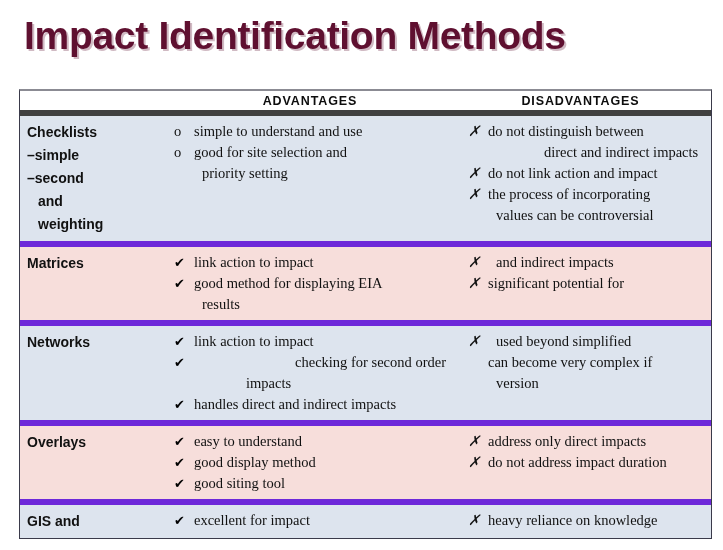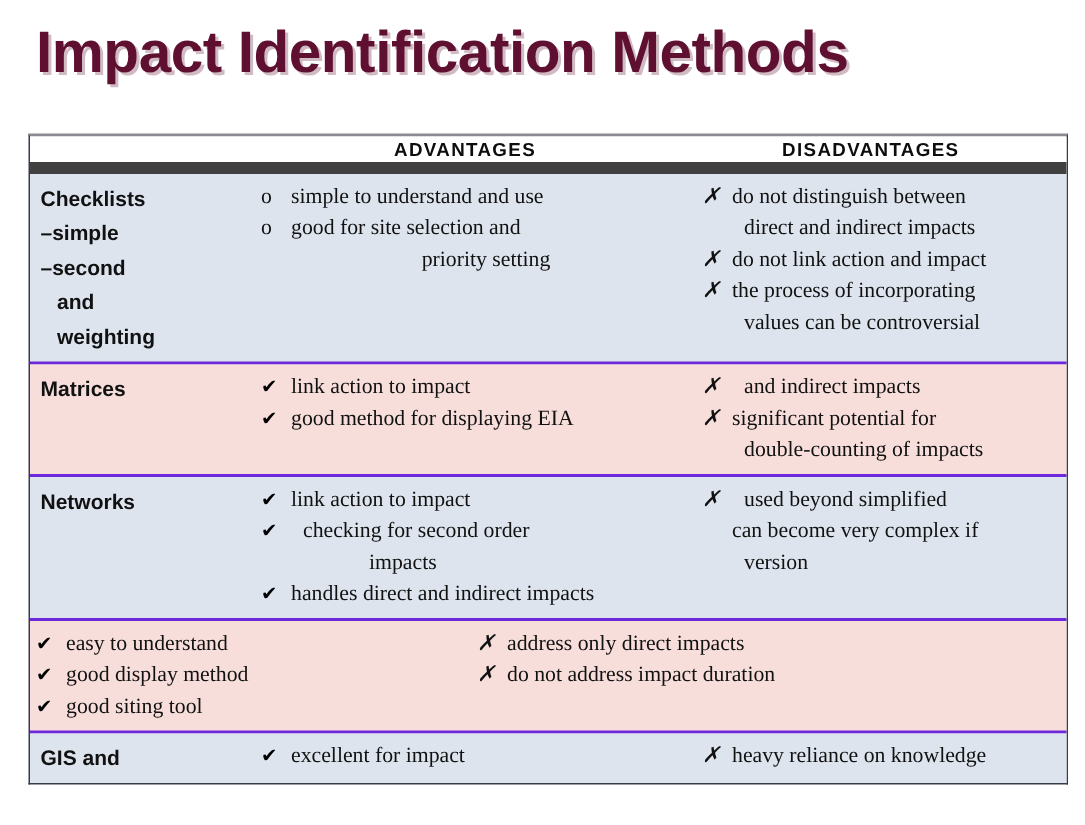--- a/index.html
+++ b/index.html
@@ -43,42 +43,42 @@
     border: 1px solid #3a3a4a;
     border-top: 2px solid #8b8b93;
     box-sizing: border-box;
     background: #ffffff;
   }
 
   .thead {
     display: flex;
     background: #ffffff;
     height: 25px;
-    border-bottom: 8px solid #404040;
+    border-bottom: 6px solid #404040;
     box-sizing: border-box;
   }
   .th {
     font-family: "Liberation Sans", sans-serif;
     font-size: 12.5px;
     font-weight: bold;
     letter-spacing: 0.9px;
     color: #0d0d0d;
     display: flex;
     align-items: center;
     justify-content: center;
     box-sizing: border-box;
   }
   .th-method { width: 150px; }
   .th-adv    { width: 280px; }
   .th-dis    { width: 261px; }
 
   .row {
     display: flex;
     box-sizing: border-box;
-    border-bottom: 2px solid #6d28d9;
+    border-bottom: 6px solid #6d28d9;
   }
   .row:last-child { border-bottom: none; }
   .row.blue { background: #dde4ee; }
   .row.pink { background: #f7dedb; }
 
   .cell {
     box-sizing: border-box;
     padding-top: 5px;
     padding-bottom: 5px;
   }
@@ -184,32 +184,32 @@
               <div class="item">
                 <span class="bullet circ">o</span>
                 <span class="itext">
                   <span class="cont">simple to understand and use</span>
                 </span>
               </div>
               <div class="item">
                 <span class="bullet circ">o</span>
                 <span class="itext">
                   <span class="cont">good for site selection and</span>
-                  <span class="cont" style="padding-left: 8px; text-align: center;">priority setting</span>
+                  <span class="cont" style="padding-left: 8px;">priority setting</span>
                 </span>
               </div>
             </div>
           </div>
           <div class="cell c-dis listpad-dis">
             <div>
               <div class="item">
                 <span class="bullet cross">✗</span>
                 <span class="itext">
                   <span class="cont">do not distinguish between</span>
-                  <span class="cont" style="padding-left: 8px;">direct and indirect impacts</span>
+                  <span class="cont" style="padding-left: 8px; margin-left: 48px;">direct and indirect impacts</span>
                 </span>
               </div>
               <div class="item">
                 <span class="bullet cross">✗</span>
                 <span class="itext">
                   <span class="cont">do not link action and impact</span>
                 </span>
               </div>
               <div class="item">
                 <span class="bullet cross">✗</span>
@@ -230,58 +230,58 @@
               <div class="item">
                 <span class="bullet check">✔</span>
                 <span class="itext">
                   <span class="cont">link action to impact</span>
                 </span>
               </div>
               <div class="item">
                 <span class="bullet check">✔</span>
                 <span class="itext">
                   <span class="cont">good method for displaying EIA</span>
+                  <span class="cont" style="padding-left: 8px;">results</span>
                 </span>
               </div>
             </div>
           </div>
           <div class="cell c-dis listpad-dis">
             <div>
               <div class="item">
                 <span class="bullet cross">✗</span>
                 <span class="itext">
                   <span class="cont" style="padding-left: 8px;">and indirect impacts</span>
                 </span>
               </div>
               <div class="item">
                 <span class="bullet cross">✗</span>
                 <span class="itext">
                   <span class="cont">significant potential for</span>
-                  <span class="cont" style="padding-left: 8px;">double-counting of impacts</span>
                 </span>
               </div>
             </div>
           </div>
         </div>
         <div class="row blue">
           <div class="cell c-method">
             <div class="m-line">Networks</div>
           </div>
           <div class="cell c-adv listpad-adv">
             <div>
               <div class="item">
                 <span class="bullet check">✔</span>
                 <span class="itext">
                   <span class="cont">link action to impact</span>
                 </span>
               </div>
               <div class="item">
                 <span class="bullet check">✔</span>
                 <span class="itext">
-                  <span class="cont" style="padding-left: 8px;">checking for second order</span>
+                  <span class="cont" style="padding-left: 8px; text-align: right;">checking for second order</span>
                   <span class="cont" style="padding-left: 8px; margin-left: 44px;">impacts</span>
                 </span>
               </div>
               <div class="item">
                 <span class="bullet check">✔</span>
                 <span class="itext">
                   <span class="cont">handles direct and indirect impacts</span>
                 </span>
               </div>
             </div>
@@ -293,20 +293,23 @@
                 <span class="itext">
                   <span class="cont" style="padding-left: 8px;">used beyond simplified</span>
                   <span class="cont">can become very complex if</span>
                   <span class="cont" style="padding-left: 8px;">version</span>
                 </span>
               </div>
             </div>
           </div>
         </div>
         <div class="row pink">
+          <div class="cell c-method">
+            <div class="m-line">Overlays</div>
+          </div>
           <div class="cell c-adv listpad-adv">
             <div>
               <div class="item">
                 <span class="bullet check">✔</span>
                 <span class="itext">
                   <span class="cont">easy to understand</span>
                 </span>
               </div>
               <div class="item">
                 <span class="bullet check">✔</span>

